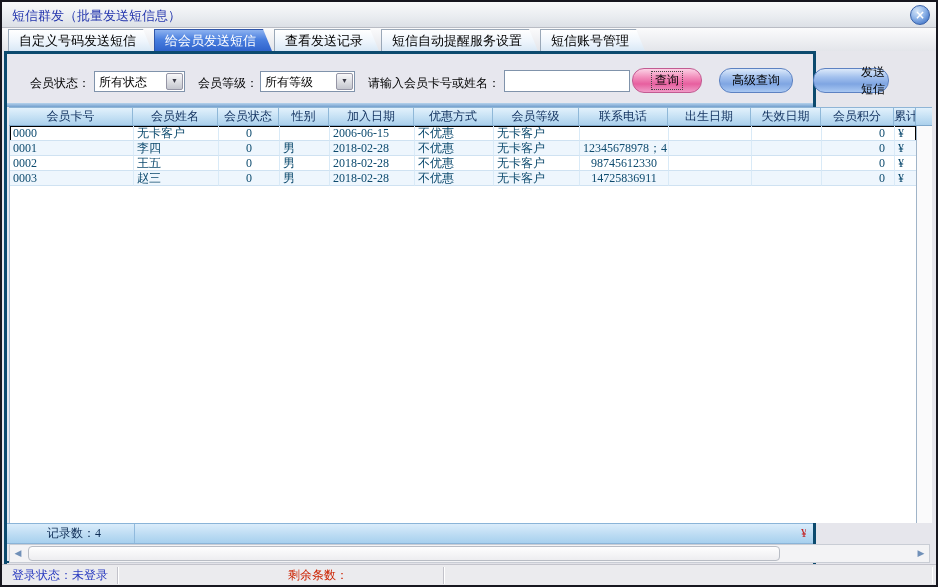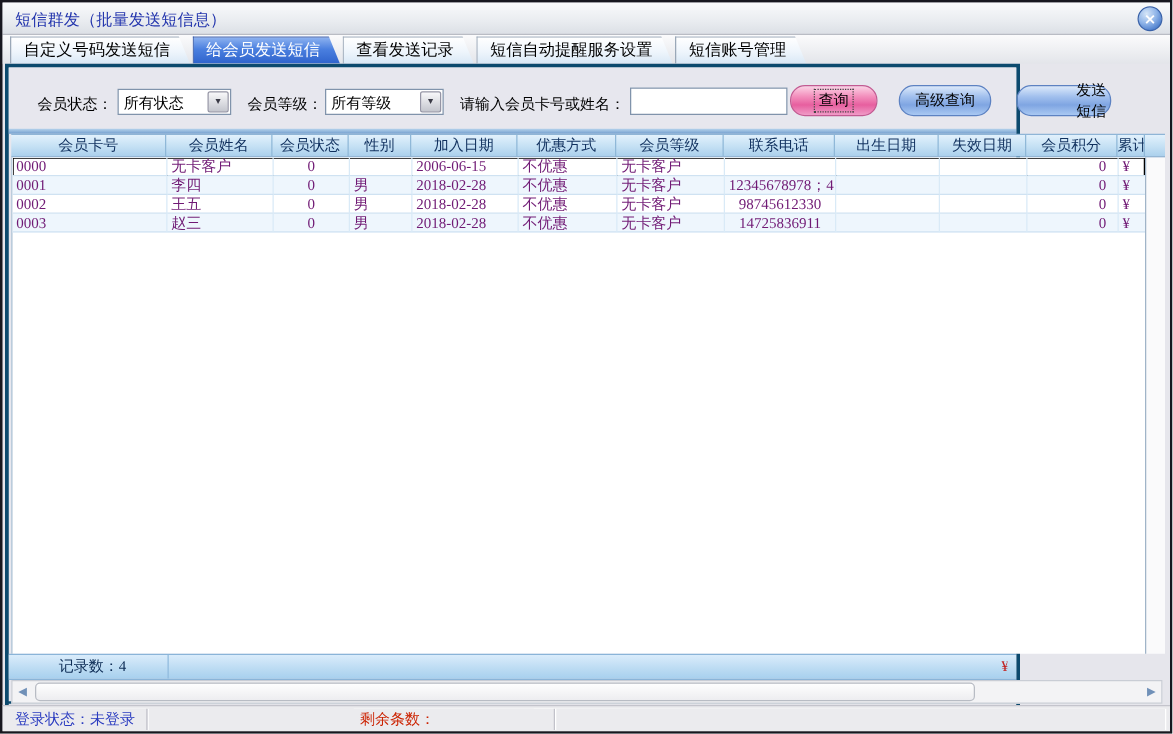--- a/index.html
+++ b/index.html
@@ -117,21 +117,21 @@
     position: absolute; left: 2px; top: 72px; width: 907px; height: 397px;
     background: #ffffff; border-left: 1px solid #a7bdd2; overflow: hidden;
   }
   .trow { display: flex; height: 15px; background: #ffffff; cursor: pointer; }
   .trow.alt { background: #eef6fd; }
   .trow.selected { box-shadow: inset 0 0 0 1px #000; }
   .tcell {
     height: 15px; line-height: 14px; flex: 0 0 auto;
     padding: 0 3px; white-space: nowrap; overflow: hidden;
     border-right: 1px solid #d9eaf7; border-bottom: 1px solid #cfe2f2;
-    color: #701a75;
+    color: #0c4a6e;
   }
   .vscroll {
     position: absolute; left: 909px; top: 72px; width: 16px; height: 397px;
     background: #fafafb; border-left: 1px solid #a0b4c8;
   }
   
   .summary-row {
     position: absolute; left: 0; top: 469px; right: 0; height: 21px;
     background: linear-gradient(180deg, #daecfb 0%, #bddcf3 55%, #a7d0ee 100%);
     border-top: 1px solid #8ab4d8; border-bottom: 1px solid #8ab4d8;

